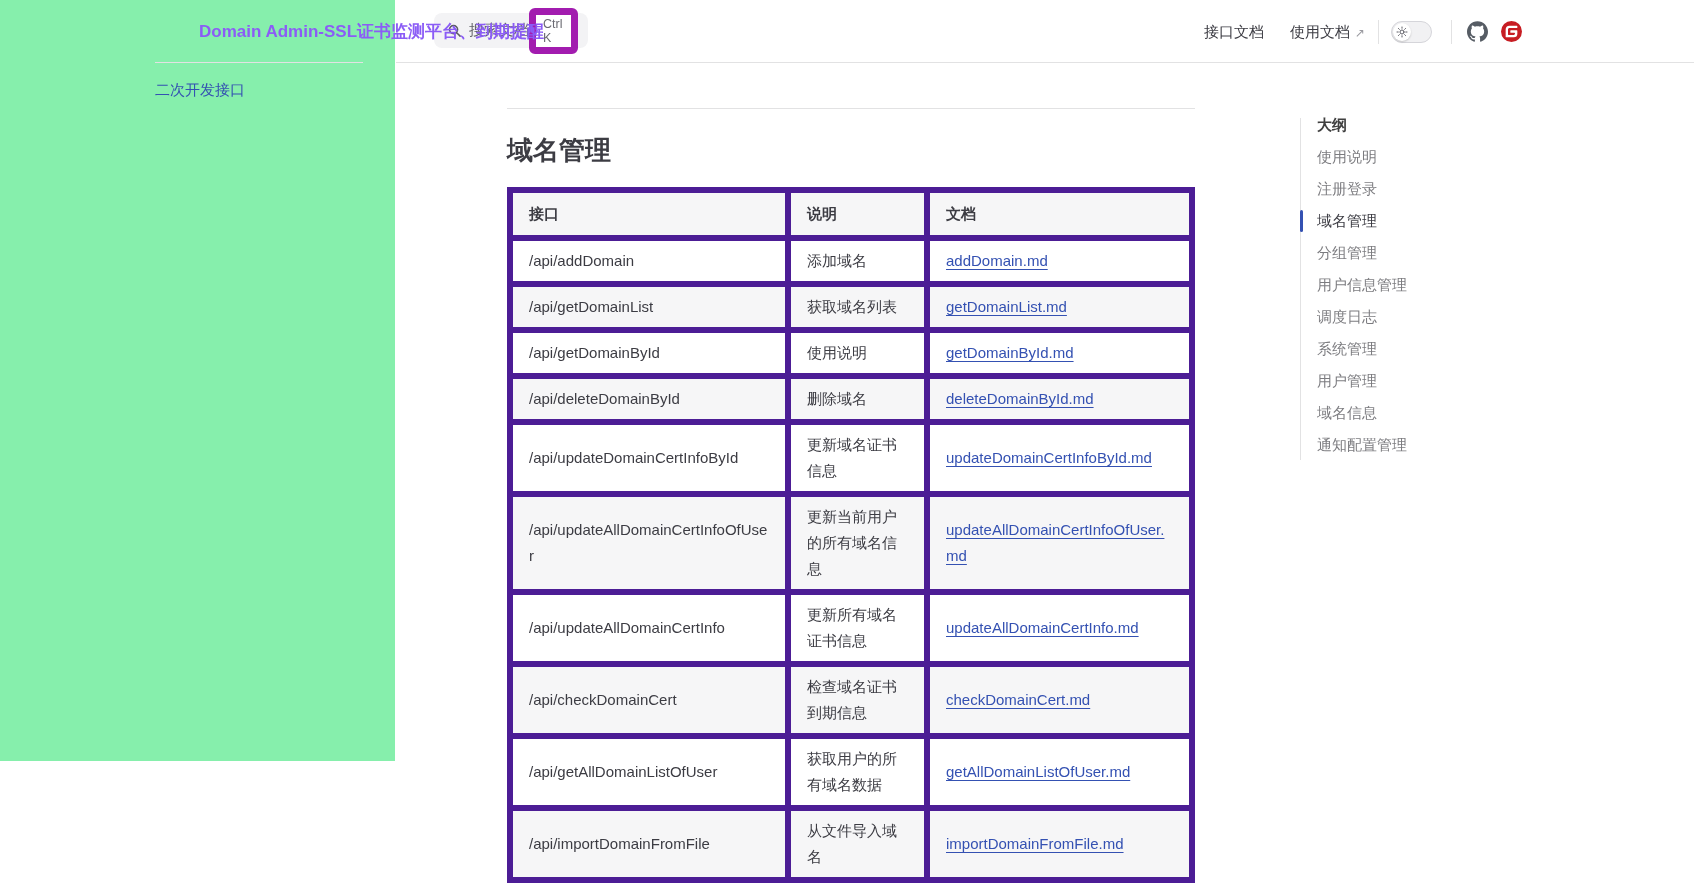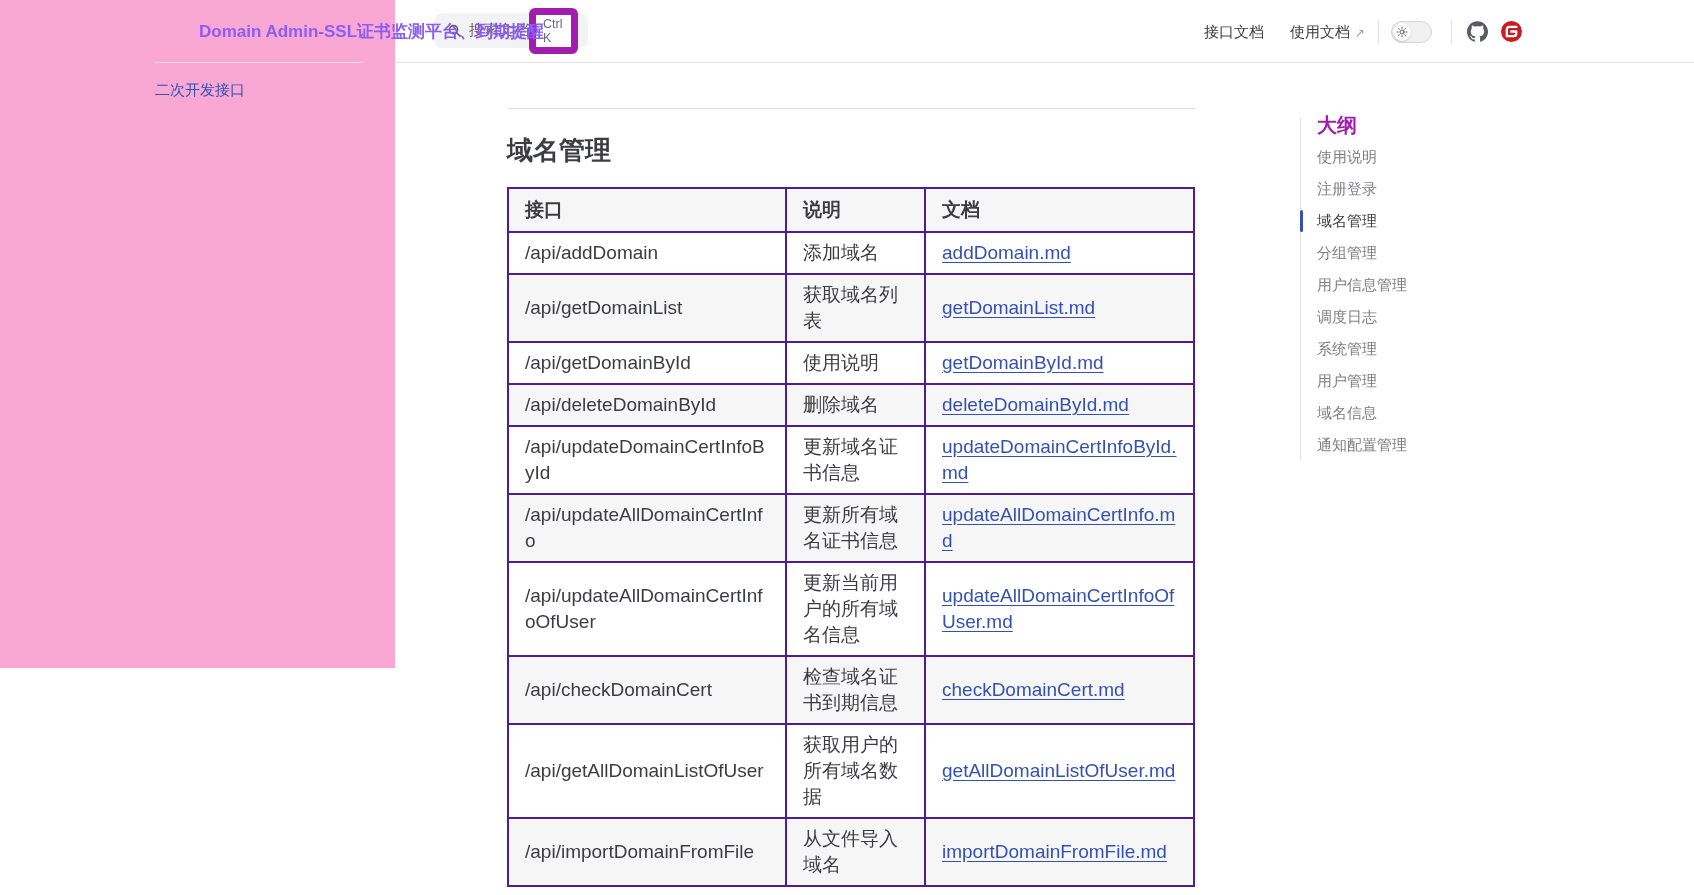--- a/index.html
+++ b/index.html
@@ -1,21 +1,21 @@
 <!DOCTYPE html>
 <html><head>
 <meta charset="utf-8">
 <style>
   * { margin:0; padding:0; box-sizing:border-box; }
   html,body { background:#fff; }
   body { font-family:"Liberation Sans","DejaVu Sans",sans-serif; color:#3c3c43; }
   .stage { position:relative; width:1694px; height:895px; overflow:hidden; background:#fff; }
 
   
-  .sidebar { position:absolute; left:0; top:0; width:395px; height:668px; background:#f9a8d4; z-index:1; }
+  .sidebar { position:absolute; left:0; top:0; width:395px; height:761px; background:#86efac; z-index:1; }
   .sidebar-top-divider { position:absolute; left:155px; top:62px; width:208px; height:1px; background:#e2e2e3; }
   .sidebar-link { position:absolute; left:155px; top:81px; font-size:15px; font-weight:500;
     color:#3451b2; text-decoration:none; cursor:pointer; }
 
   
   .navbar { position:absolute; left:0; top:0; width:1694px; height:64px; z-index:20; }
   .navbar-divider-right { position:absolute; left:396px; top:62px; width:1298px; height:1px; background:#e2e2e3; }
 
   .search-btn { position:absolute; left:434px; top:13px; width:154px; height:35px;
     background:#f3f3f5; border-radius:8px; display:flex; align-items:center; padding:0 10px 0 13px; cursor:pointer; }
@@ -39,32 +39,32 @@
   .theme-knob svg { width:12px; height:12px; color:#5c5c64; }
 
   .social-icon { position:absolute; top:21px; width:21px; height:21px; cursor:pointer; }
   .social-icon svg { width:100%; height:100%; display:block; }
 
   
   .content { position:absolute; left:507px; top:108px; width:688px; z-index:2; }
   .content h2 { border-top:1px solid #e2e2e3; padding-top:25px; margin-bottom:21px;
     font-size:26px; line-height:32px; font-weight:700; color:#3c3c43; }
   table.api-table { border-collapse:collapse; width:100%; table-layout:fixed; }
-  .api-table th, .api-table td { border:2px solid #4c1d95; padding:7px 16px; font-size:19px;
+  .api-table th, .api-table td { border:6px solid #4c1d95; padding:7px 16px; font-size:15px;
     line-height:26px; text-align:left; vertical-align:middle; color:#3c3c43; word-break:break-word; }
   .api-table th { background:#f6f6f7; font-weight:600; padding:8px 16px; }
   .api-table tbody tr:nth-child(even) { background:#f6f6f7; }
   .api-table a { color:#3451b2; text-decoration:underline; text-underline-offset:3px; cursor:pointer; }
 
   
   .outline { position:absolute; left:1300px; top:109px; width:200px; z-index:2; }
   .outline-rail { position:absolute; left:0; top:9px; width:1px; height:342px; background:#e2e2e3; }
   .outline-marker { position:absolute; left:0; top:101px; width:3px; height:22px; background:#3451b2; border-radius:2px; }
   .outline-inner { padding-left:17px; }
-  .outline-title { font-size:20px; font-weight:600; line-height:32px; color:#a21caf; }
+  .outline-title { font-size:15px; font-weight:600; line-height:32px; color:#404040; }
   .outline-item { font-size:15px; line-height:32px; color:rgba(60,60,67,.68); cursor:pointer; white-space:nowrap; }
   .outline-item.active { color:#3c3c43; }
 </style>
 </head>
 <body>
 
 <div class="stage">
 
   <aside class="sidebar">
     <div class="sidebar-top-divider"></div>
@@ -157,28 +157,28 @@
             <td>/api/deleteDomainById</td>
             <td>删除域名</td>
             <td><a>deleteDomainById.md</a></td>
           </tr>
           <tr>
             <td>/api/updateDomainCertInfoById</td>
             <td>更新域名证书信息</td>
             <td><a>updateDomainCertInfoById.md</a></td>
           </tr>
           <tr>
+            <td>/api/updateAllDomainCertInfoOfUser</td>
+            <td>更新当前用户的所有域名信息</td>
+            <td><a>updateAllDomainCertInfoOfUser.md</a></td>
+          </tr>
+          <tr>
             <td>/api/updateAllDomainCertInfo</td>
             <td>更新所有域名证书信息</td>
             <td><a>updateAllDomainCertInfo.md</a></td>
-          </tr>
-          <tr>
-            <td>/api/updateAllDomainCertInfoOfUser</td>
-            <td>更新当前用户的所有域名信息</td>
-            <td><a>updateAllDomainCertInfoOfUser.md</a></td>
           </tr>
           <tr>
             <td>/api/checkDomainCert</td>
             <td>检查域名证书到期信息</td>
             <td><a>checkDomainCert.md</a></td>
           </tr>
           <tr>
             <td>/api/getAllDomainListOfUser</td>
             <td>获取用户的所有域名数据</td>
             <td><a>getAllDomainListOfUser.md</a></td>

